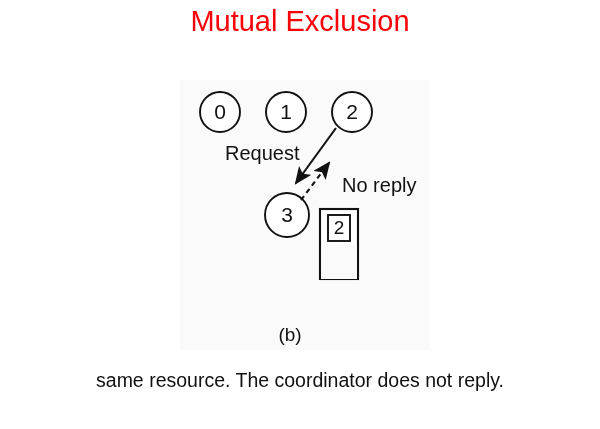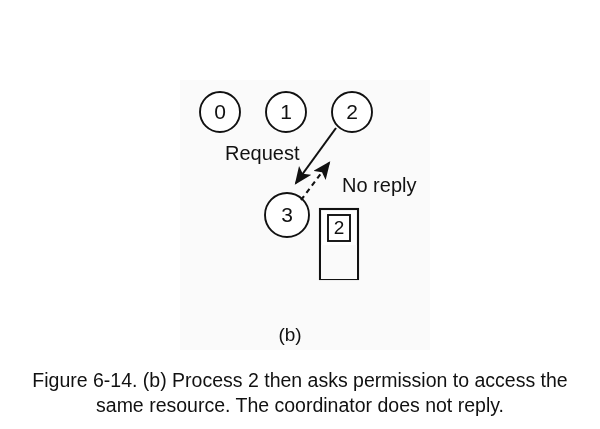--- a/index.html
+++ b/index.html
@@ -91,20 +91,21 @@
   }
   #figure-caption .cap-line {
     display: block;
     white-space: nowrap;
   }
 </style>
 </head>
 <body>
 
 <div id="title-block">
+  <span class="title-line">Mutual Exclusion</span>
 </div>
 
 <div id="diagram-panel">
   <svg id="diagram-svg" viewBox="0 0 250 270">
     <defs>
       <marker id="arrowhead-solid" markerWidth="9" markerHeight="9" refX="7.4" refY="3.6" orient="auto" markerUnits="strokeWidth">
         <path d="M0,0 L8.4,3.6 L0,7.2 L1.9,3.6 Z" fill="#111111"></path>
       </marker>
       <marker id="arrowhead-dashed" markerWidth="9" markerHeight="9" refX="7.4" refY="3.6" orient="auto" markerUnits="strokeWidth">
         <path d="M0,0 L8.4,3.6 L0,7.2 L1.9,3.6 Z" fill="#111111"></path>
@@ -140,15 +141,14 @@
     </g>
 
     <text class="edge-text" x="45" y="80">Request</text>
     <text class="edge-text" x="162" y="112">No reply</text>
 
     <text class="panel-caption" x="110" y="261">(b)</text>
   </svg>
 </div>
 
 <div id="figure-caption">
-  <span class="cap-line">Figure 6-14. (b) Process 2 then asks permission to access the</span>
   <span class="cap-line">same resource. The coordinator does not reply.</span>
 </div>
 
 </body></html>

